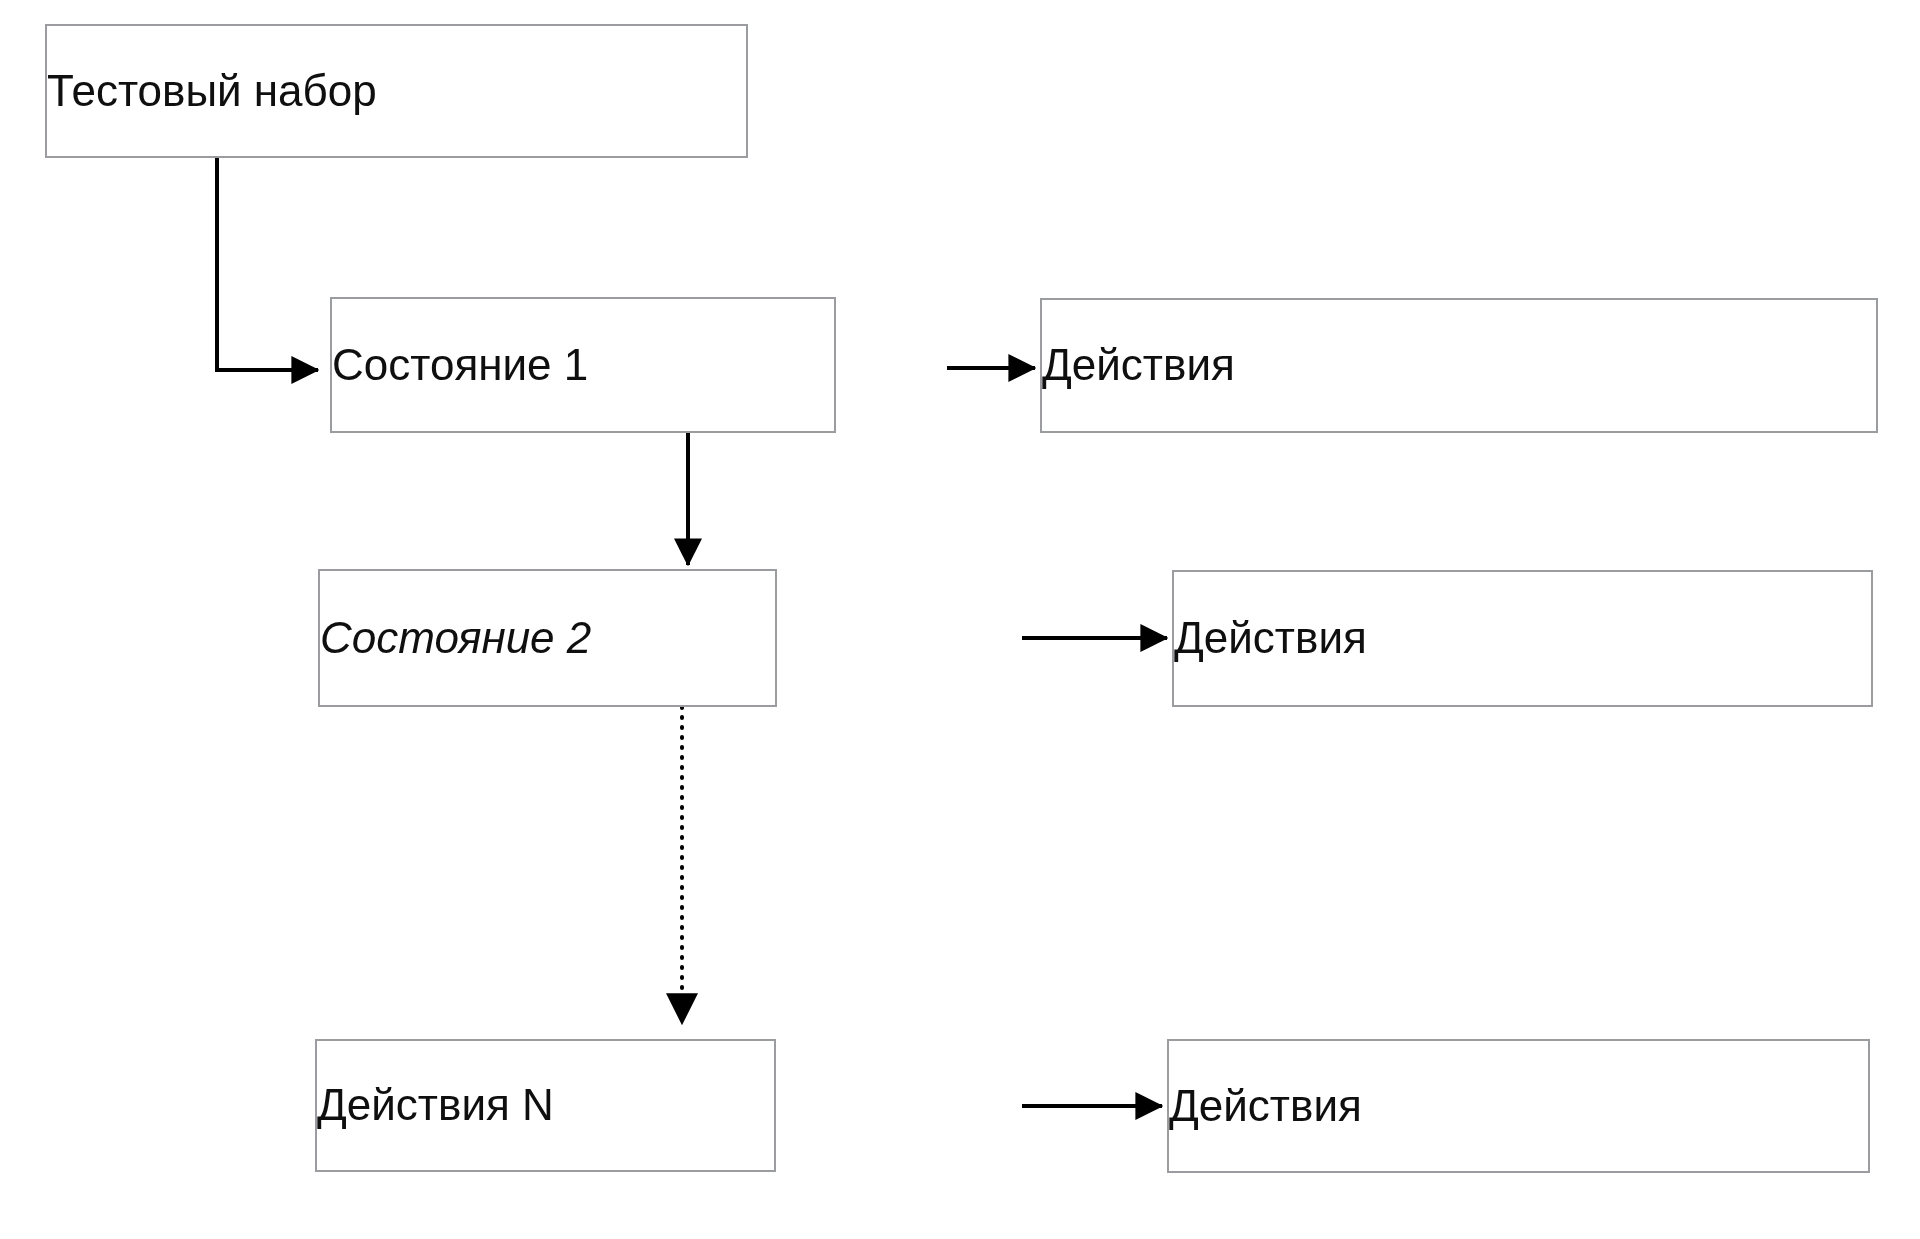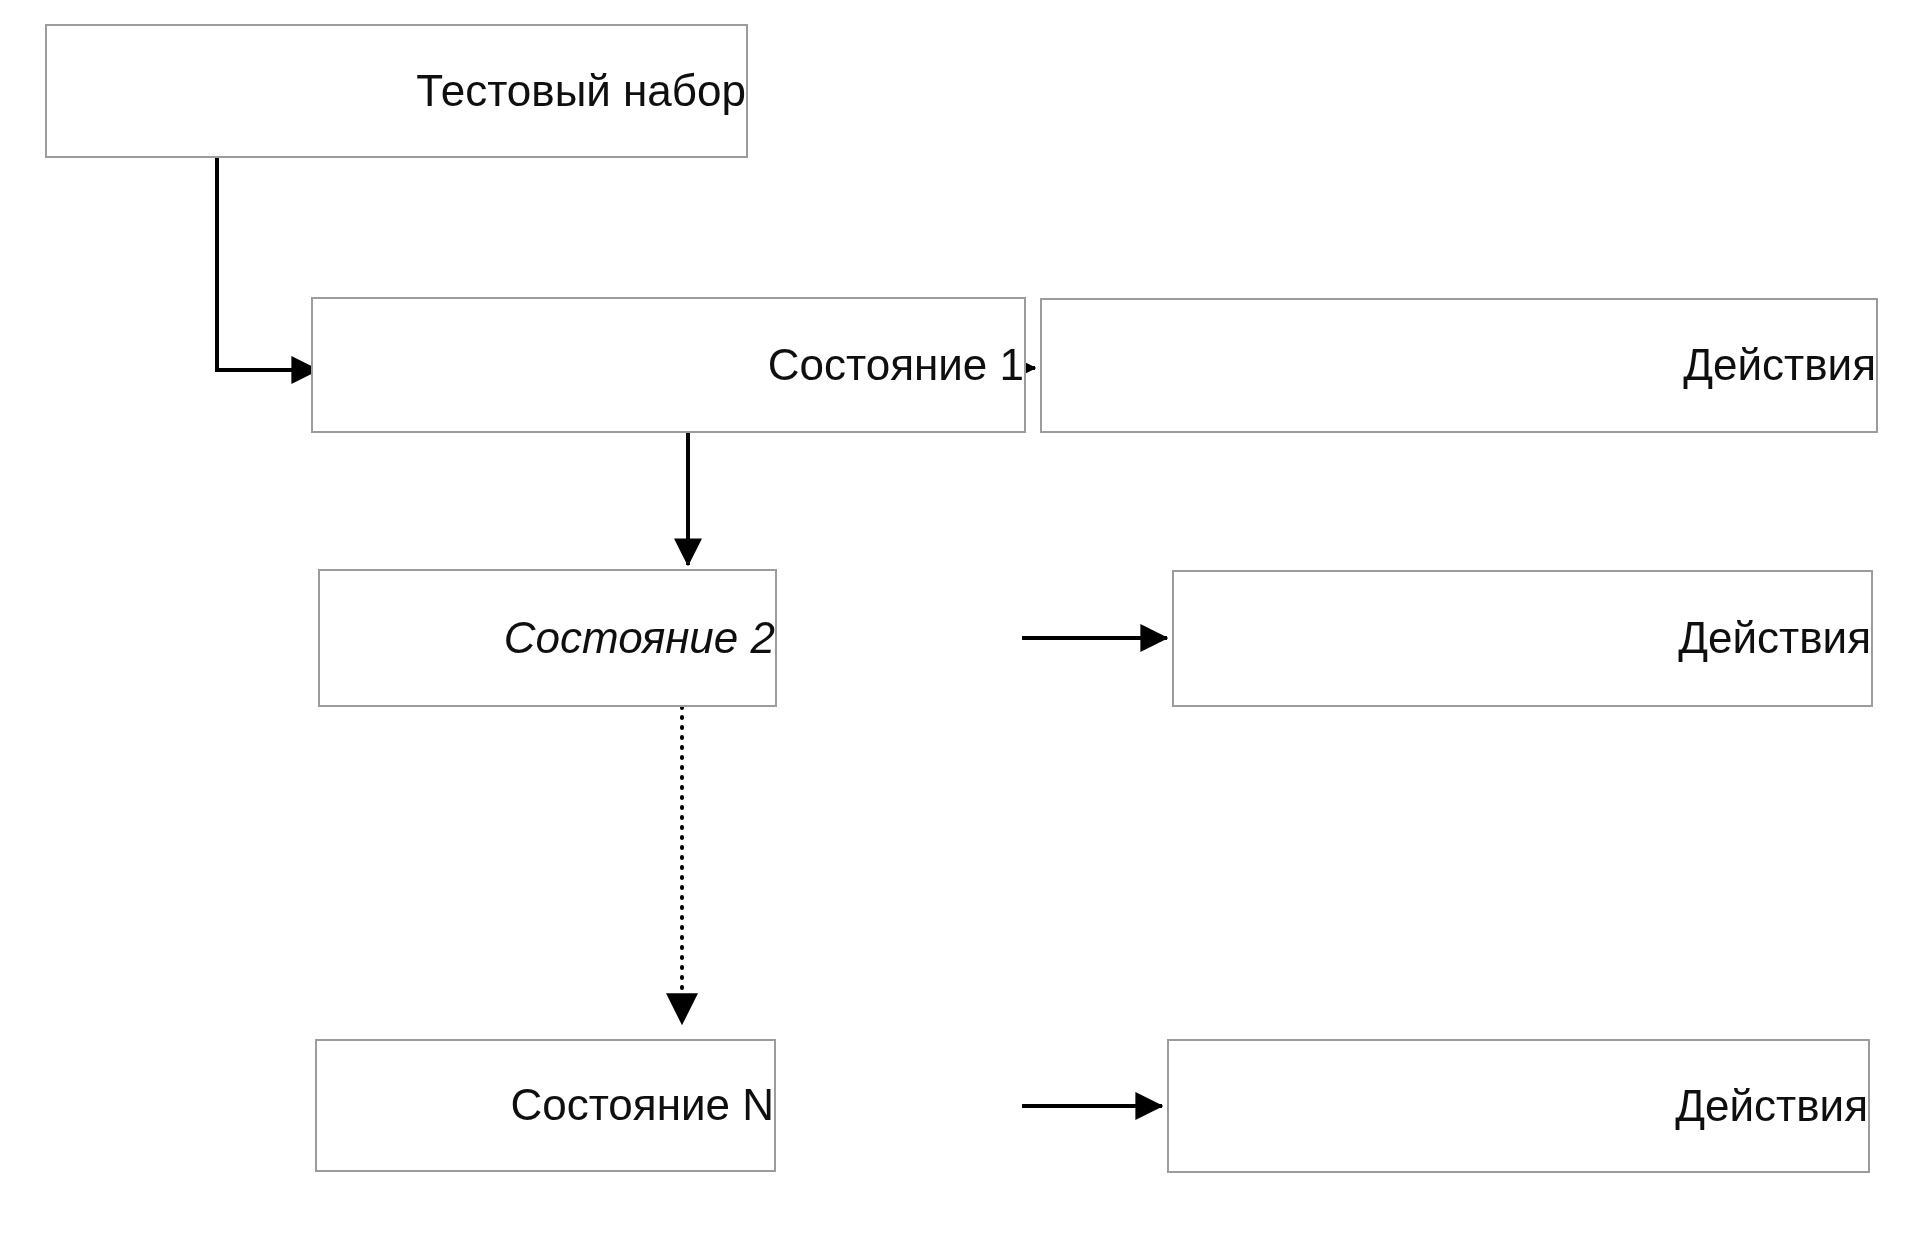--- a/index.html
+++ b/index.html
@@ -17,21 +17,21 @@
     background: #ffffff;
     overflow: hidden;
   }
   .node {
     position: absolute;
     box-sizing: border-box;
     background: #ffffff;
     border: 2px solid #9a9ca0;
     display: flex;
     align-items: center;
-    justify-content: flex-end;
+    justify-content: flex-start;
   }
   .node-label {
     font-family: "Liberation Sans", sans-serif;
     font-size: 44px;
     line-height: 1.1;
     color: #0f0f0f;
     letter-spacing: 0px;
     white-space: nowrap;
     user-select: none;
   }
@@ -69,37 +69,37 @@
 
     <path d="M 682 707 L 682 1022" fill="none" stroke="#000000" stroke-width="4" stroke-dasharray="1 9" stroke-linecap="round" marker-end="url(#arrow-dotted)"></path>
 
     <path d="M 1022 1106 L 1162 1106" fill="none" stroke="#000000" stroke-width="4" marker-end="url(#arrow-solid)"></path>
   </svg>
 
   <div class="node" style="left:45px; top:24px; width:703px; height:134px;">
     <span class="node-label">Тестовый набор</span>
   </div>
 
-  <div class="node" style="left:311px; top:297px; width:715px; height:136px;">
+  <div class="node" style="left:330px; top:297px; width:506px; height:136px;">
     <span class="node-label">Состояние 1</span>
   </div>
 
   <div class="node" style="left:1040px; top:298px; width:838px; height:135px;">
     <span class="node-label">Действия</span>
   </div>
 
   <div class="node" style="left:318px; top:569px; width:459px; height:138px;font-style:italic;">
     <span class="node-label">Состояние 2</span>
   </div>
 
   <div class="node" style="left:1172px; top:570px; width:701px; height:137px;">
     <span class="node-label">Действия</span>
   </div>
 
   <div class="node" style="left:315px; top:1039px; width:461px; height:133px;">
-    <span class="node-label">Состояние N</span>
+    <span class="node-label">Действия N</span>
   </div>
 
   <div class="node" style="left:1167px; top:1039px; width:703px; height:134px;">
     <span class="node-label">Действия</span>
   </div>
 
 </div>
 
 </body></html>

